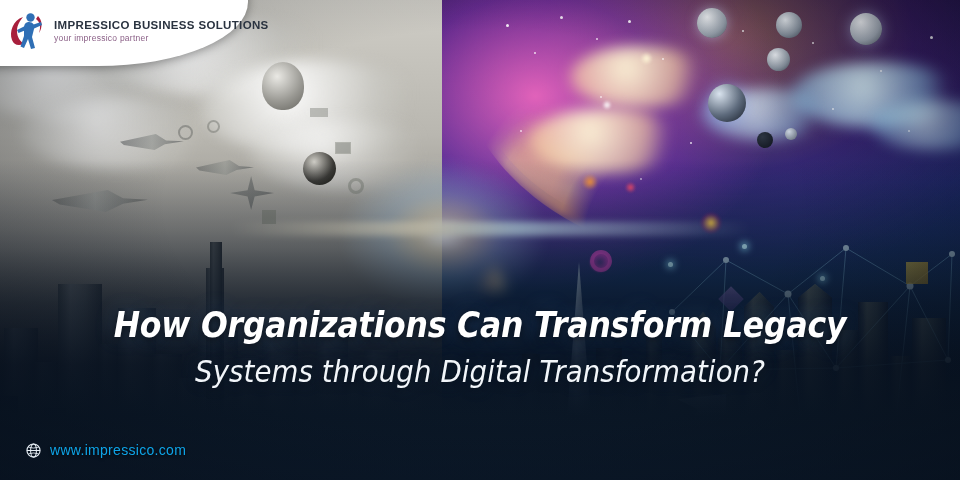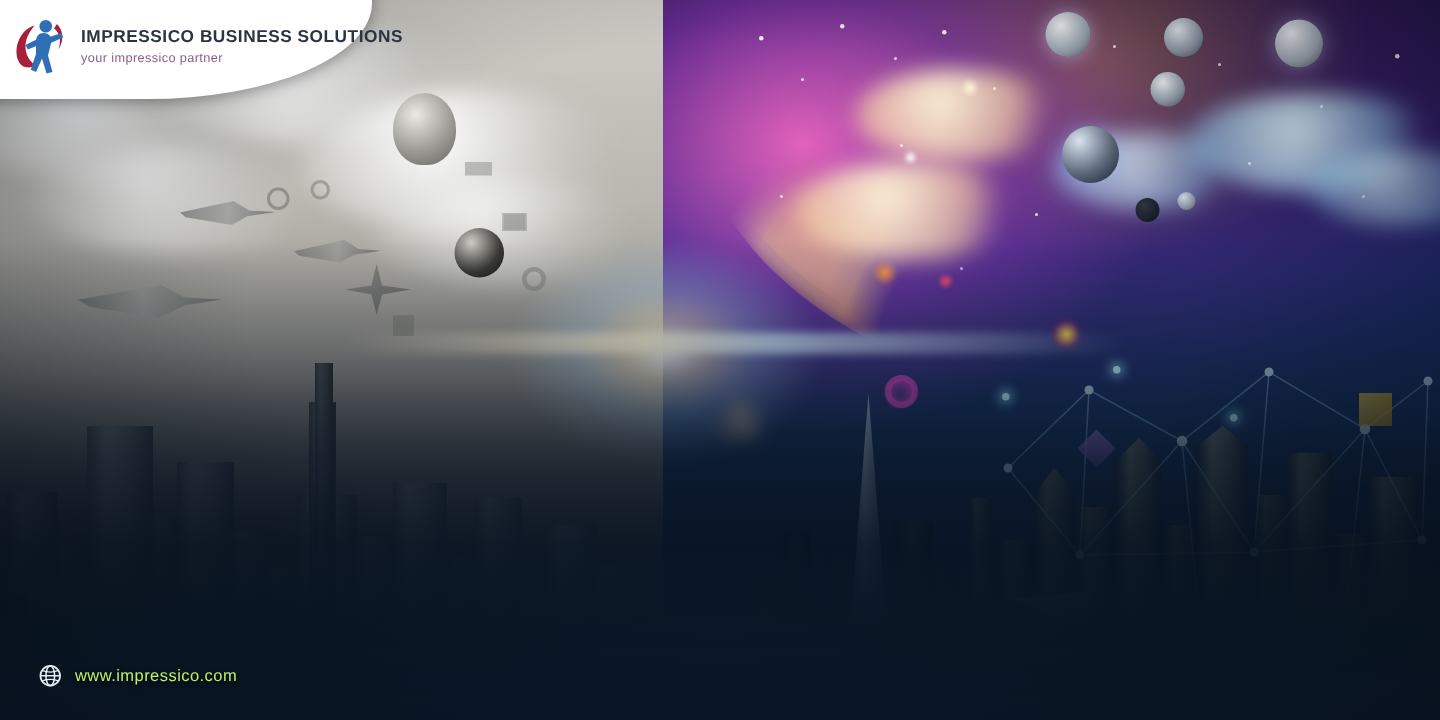--- a/index.html
+++ b/index.html
@@ -173,21 +173,21 @@
     font-weight:normal; font-style:italic; font-size:30px; color:#f2f6fa;
     letter-spacing:.1px; line-height:1.2; margin-top:9px;
     transform:scaleX(.92); transform-origin:center;
     text-shadow:0 2px 9px rgba(0,0,0,.6), 0 0 20px rgba(120,180,255,.22);
   }
 
   
   #footer{ position:absolute; left:26px; bottom:22px; display:flex; align-items:center; gap:9px; }
   .globe{ width:15px; height:15px; flex:0 0 15px; }
   .site{
-    font-size:11px; color:#bef264; letter-spacing:.3px;
+    font-size:14px; color:#0ea5e9; letter-spacing:.3px;
     font-family:"Liberation Sans", sans-serif; text-shadow:0 1px 3px rgba(0,0,0,.7);
   }
 </style>
 </head>
 <body>
 
 <div id="banner">
 
   <div class="layer sky-left"></div>
   <div class="layer sky-right"></div>
@@ -349,20 +349,24 @@
         <path d="M24 15 L33 12 L34 15 L25 19 Z" fill="#2f6fb5"></path>
         <path d="M17 16 L9 20 L10.5 23 L18 20 Z" fill="#2f6fb5"></path>
       </svg>
       <div class="logo-text">
         <div class="logo-name">IMPRESSICO BUSINESS SOLUTIONS</div>
         <div class="logo-tag">your impressico partner</div>
       </div>
     </div>
   </div>
 
+  <div id="headline">
+    <div class="hl1">How Organizations Can Transform Legacy</div>
+    <div class="hl2">Systems through Digital Transformation?</div>
+  </div>
 
   <div id="footer">
     <svg class="globe" viewBox="0 0 16 16">
       <circle cx="8" cy="8" r="7" fill="none" stroke="#e7eef5" stroke-width="1.2"></circle>
       <ellipse cx="8" cy="8" rx="3.1" ry="7" fill="none" stroke="#e7eef5" stroke-width="1.1"></ellipse>
       <line x1="1" y1="8" x2="15" y2="8" stroke="#e7eef5" stroke-width="1.1"></line>
       <path d="M2.4 4.4 Q8 6.4 13.6 4.4" fill="none" stroke="#e7eef5" stroke-width=".9"></path>
       <path d="M2.4 11.6 Q8 9.6 13.6 11.6" fill="none" stroke="#e7eef5" stroke-width=".9"></path>
     </svg>
     <span class="site">www.impressico.com</span>

